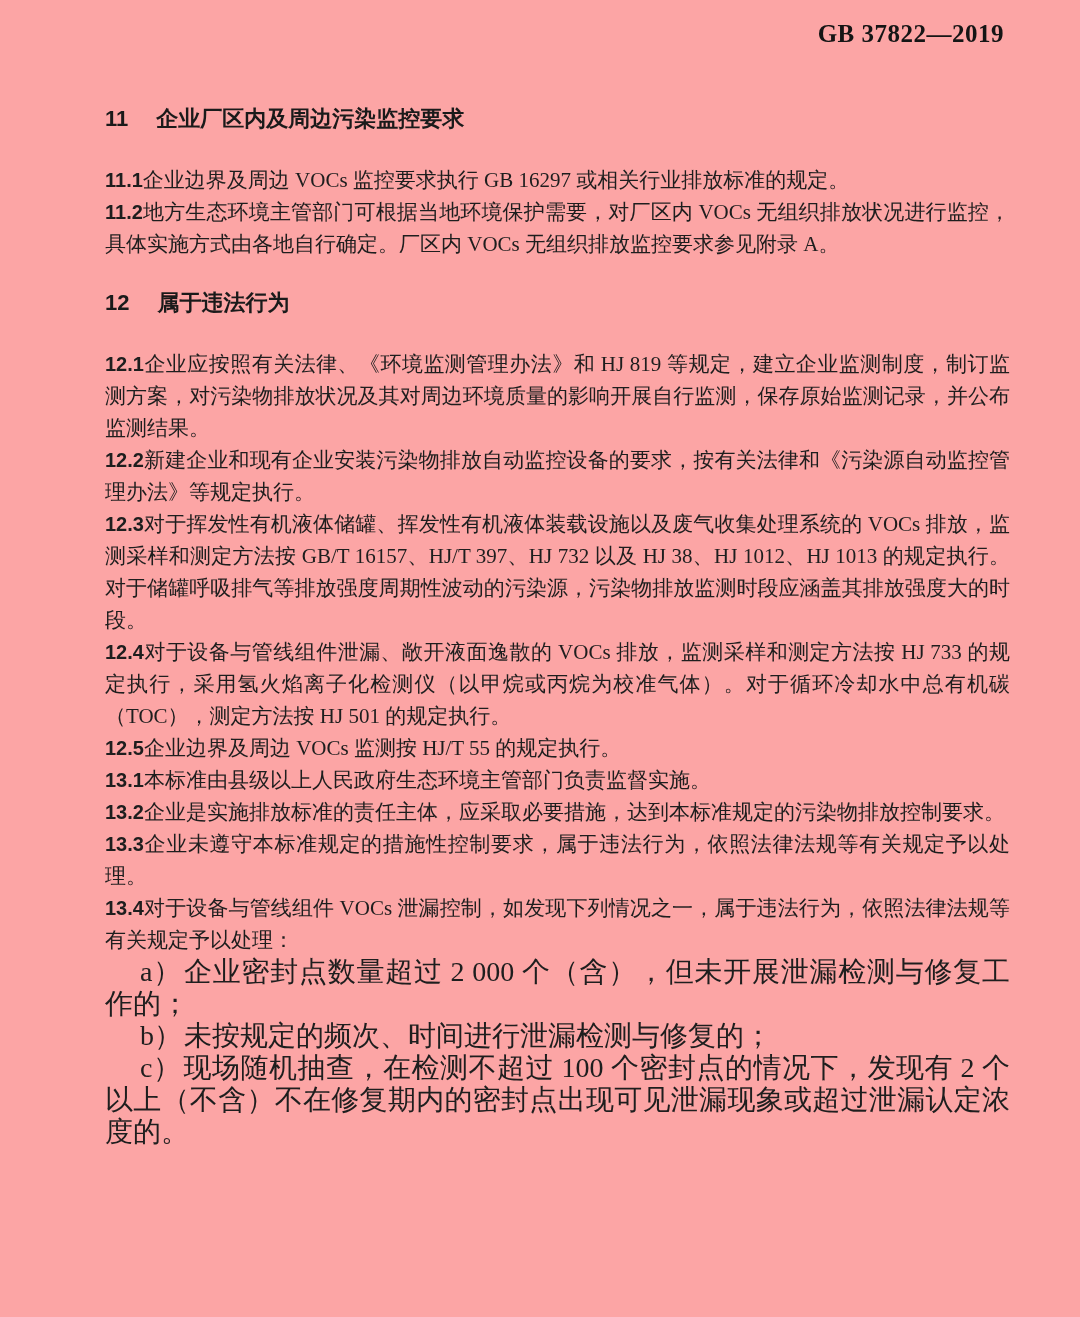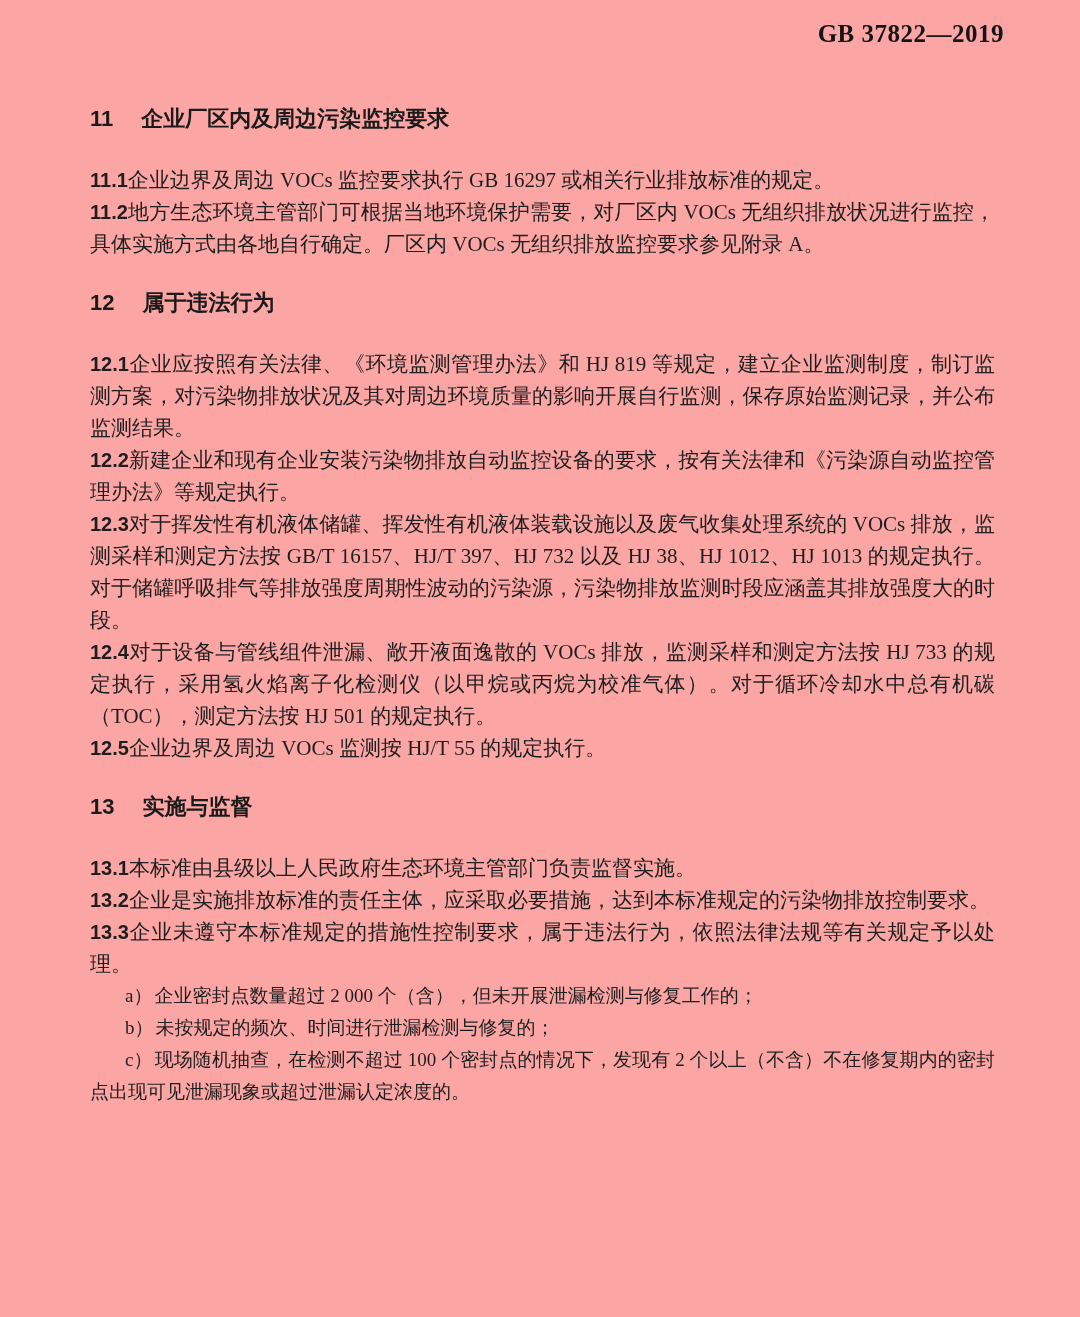--- a/index.html
+++ b/index.html
@@ -25,21 +25,21 @@
     top: 20px;
     right: 76px;
     font-family: "Liberation Serif", "DejaVu Serif", serif;
     font-weight: bold;
     font-size: 25px;
     letter-spacing: 0.5px;
     color: #151515;
   }
   .content {
     position: absolute;
-    left: 90px;
+    left: 105px;
     width: 905px;
     top: 92px;
   }
   .section-heading {
     font-family: "Liberation Sans", "DejaVu Sans", sans-serif;
     font-weight: bold;
     font-size: 22px;
     line-height: 30px;
     margin: 28px 0 30px 0;
     color: #1a1a1a;
@@ -58,21 +58,21 @@
     color: #1e1e1e;
   }
   .clause-num {
     font-family: "Liberation Sans", "DejaVu Sans", sans-serif;
     font-weight: bold;
     font-size: 20px;
     white-space: nowrap;
   }
   .sub-item {
     margin: 0;
-    font-size: 19px;
+    font-size: 28px;
     line-height: 32px;
     text-align: justify;
     text-indent: 35px;
     color: #1e1e1e;
     font-family: Liberation Serif, serif;
   }
   .sub-item .item-label {
     margin-right: 2px;
   }
 </style>
@@ -109,32 +109,32 @@
     <p class="clause">
       <span class="clause-num">12.3</span><span class="clause-text">对于挥发性有机液体储罐、挥发性有机液体装载设施以及废气收集处理系统的 VOCs 排放，监测采样和测定方法按 GB/T 16157、HJ/T 397、HJ 732 以及 HJ 38、HJ 1012、HJ 1013 的规定执行。对于储罐呼吸排气等排放强度周期性波动的污染源，污染物排放监测时段应涵盖其排放强度大的时段。</span>
     </p>
     <p class="clause">
       <span class="clause-num">12.4</span><span class="clause-text">对于设备与管线组件泄漏、敞开液面逸散的 VOCs 排放，监测采样和测定方法按 HJ 733 的规定执行，采用氢火焰离子化检测仪（以甲烷或丙烷为校准气体）。对于循环冷却水中总有机碳（TOC），测定方法按 HJ 501 的规定执行。</span>
     </p>
     <p class="clause">
       <span class="clause-num">12.5</span><span class="clause-text">企业边界及周边 VOCs 监测按 HJ/T 55 的规定执行。</span>
     </p>
 
-    <div class="section-heading">
-      <span class="sec-num">13</span><span class="sec-title">实施与监督</span>
-    </div>
 
     <p class="clause">
       <span class="clause-num">13.1</span><span class="clause-text">本标准由县级以上人民政府生态环境主管部门负责监督实施。</span>
     </p>
     <p class="clause">
       <span class="clause-num">13.2</span><span class="clause-text">企业是实施排放标准的责任主体，应采取必要措施，达到本标准规定的污染物排放控制要求。</span>
     </p>
     <p class="clause">
       <span class="clause-num">13.3</span><span class="clause-text">企业未遵守本标准规定的措施性控制要求，属于违法行为，依照法律法规等有关规定予以处理。</span>
+    </p>
+    <p class="clause">
+      <span class="clause-num">13.4</span><span class="clause-text">对于设备与管线组件 VOCs 泄漏控制，如发现下列情况之一，属于违法行为，依照法律法规等有关规定予以处理：</span>
     </p>
 
     <p class="sub-item">
       <span class="item-label">a）</span><span class="item-text">企业密封点数量超过 2 000 个（含），但未开展泄漏检测与修复工作的；</span>
     </p>
     <p class="sub-item">
       <span class="item-label">b）</span><span class="item-text">未按规定的频次、时间进行泄漏检测与修复的；</span>
     </p>
     <p class="sub-item">
       <span class="item-label">c）</span><span class="item-text">现场随机抽查，在检测不超过 100 个密封点的情况下，发现有 2 个以上（不含）不在修复期内的密封点出现可见泄漏现象或超过泄漏认定浓度的。</span>

